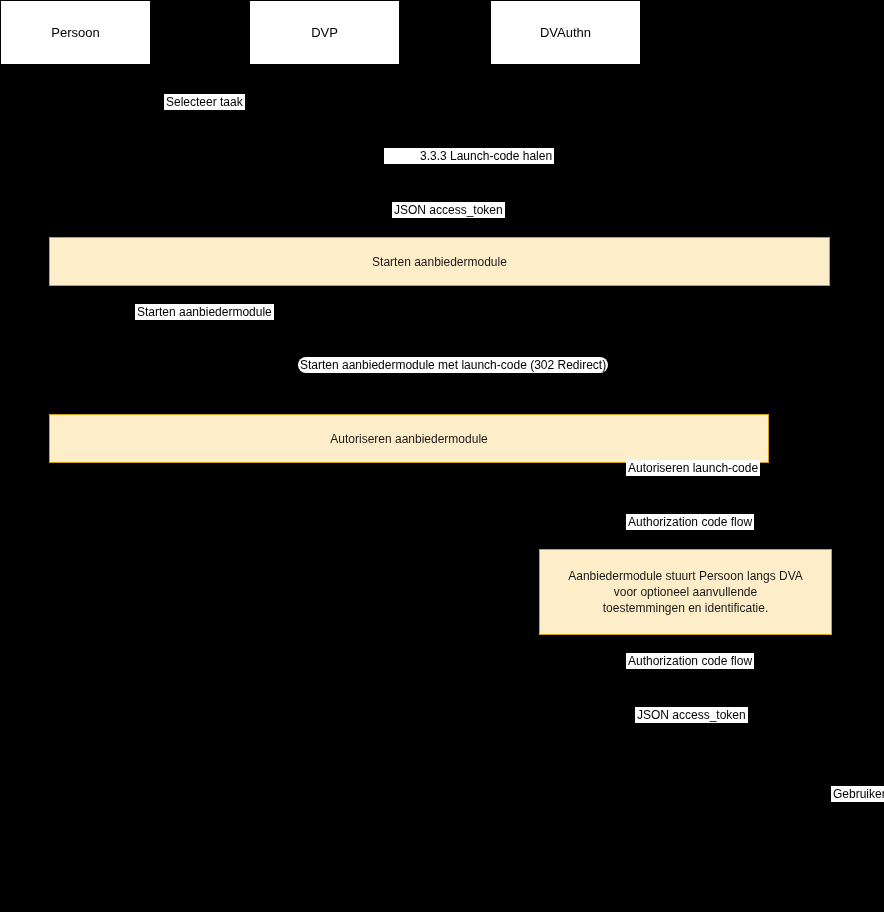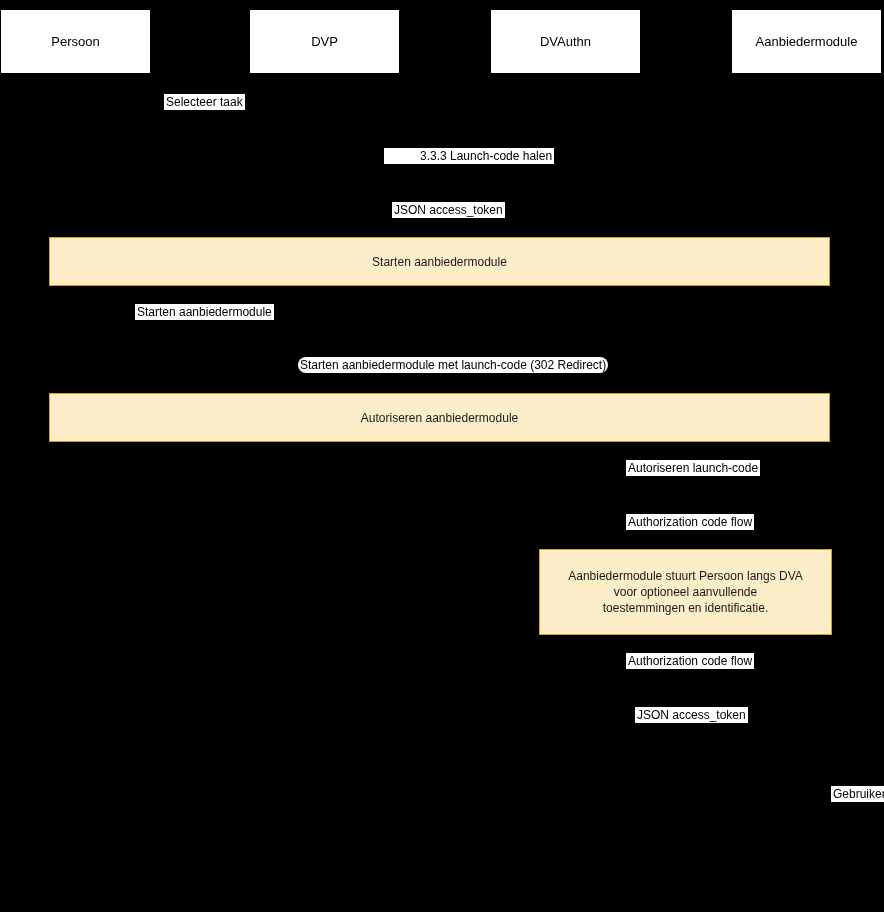--- a/index.html
+++ b/index.html
@@ -25,21 +25,20 @@
     border: 1px solid #000000;
     box-sizing: border-box;
     display: flex;
     align-items: center;
     justify-content: center;
     color: #000000;
     font-size: 13px;
     font-family: "Liberation Sans", sans-serif;
     line-height: 1.2;
     text-align: center;
-    margin-top: 9px;
   }
   
   .lifeline {
     position: absolute;
     width: 1px;
     background: #000000;
     top: 65px;
     bottom: 0;
   }
   
@@ -97,23 +96,20 @@
 
   <div class="participant" style="left:0px; top:0px; width:151px; height:65px;">
     <span>Persoon</span>
   </div>
   <div class="participant" style="left:249px; top:0px; width:151px; height:65px;">
     <span>DVP</span>
   </div>
   <div class="participant" style="left:490px; top:0px; width:151px; height:65px;">
     <span>DVAuthn</span>
   </div>
-  <div class="participant" style="left:731px; top:0px; width:151px; height:65px;">
-    <span>Aanbiedermodule</span>
-  </div>
 
   <div class="arrow-line" style="left:75px; top:118px; width:249px;"></div>
   <div class="arrow-head right" style="left:316px; top:114px;"></div>
   <div class="msg-label" style="left:164px; top:94px;">Selecteer taak</div>
 
   <div class="arrow-line" style="left:324px; top:172px; width:241px;"></div>
   <div class="arrow-head right" style="left:557px; top:168px;"></div>
   <div class="msg-label" style="left:384px; top:148px;padding-left:36px;">3.3.3 Launch-code halen</div>
 
   <div class="arrow-line" style="left:324px; top:226px; width:241px;"></div>
@@ -125,21 +121,21 @@
   </div>
 
   <div class="arrow-line" style="left:75px; top:328px; width:249px;"></div>
   <div class="arrow-head left" style="left:75px; top:324px;"></div>
   <div class="msg-label" style="left:135px; top:304px;">Starten aanbiedermodule</div>
 
   <div class="arrow-line" style="left:75px; top:381px; width:731px;"></div>
   <div class="arrow-head right" style="left:798px; top:377px;"></div>
   <div class="msg-label" style="left:298px; top:357px;border-radius:8px;">Starten aanbiedermodule met launch-code (302 Redirect)</div>
 
-  <div class="note" style="left:49px; top:393px; width:781px; height:49px;">
+  <div class="note" style="left:49px; top:414px; width:720px; height:49px;">
     <span class="note-text">Autoriseren aanbiedermodule</span>
   </div>
 
   <div class="arrow-line" style="left:565px; top:484px; width:241px;"></div>
   <div class="arrow-head left" style="left:565px; top:480px;"></div>
   <div class="msg-label" style="left:626px; top:460px;">Autoriseren launch-code</div>
 
   <div class="arrow-line" style="left:565px; top:538px; width:241px;"></div>
   <div class="arrow-head right" style="left:798px; top:534px;"></div>
   <div class="msg-label" style="left:626px; top:514px;">Authorization code flow</div>

